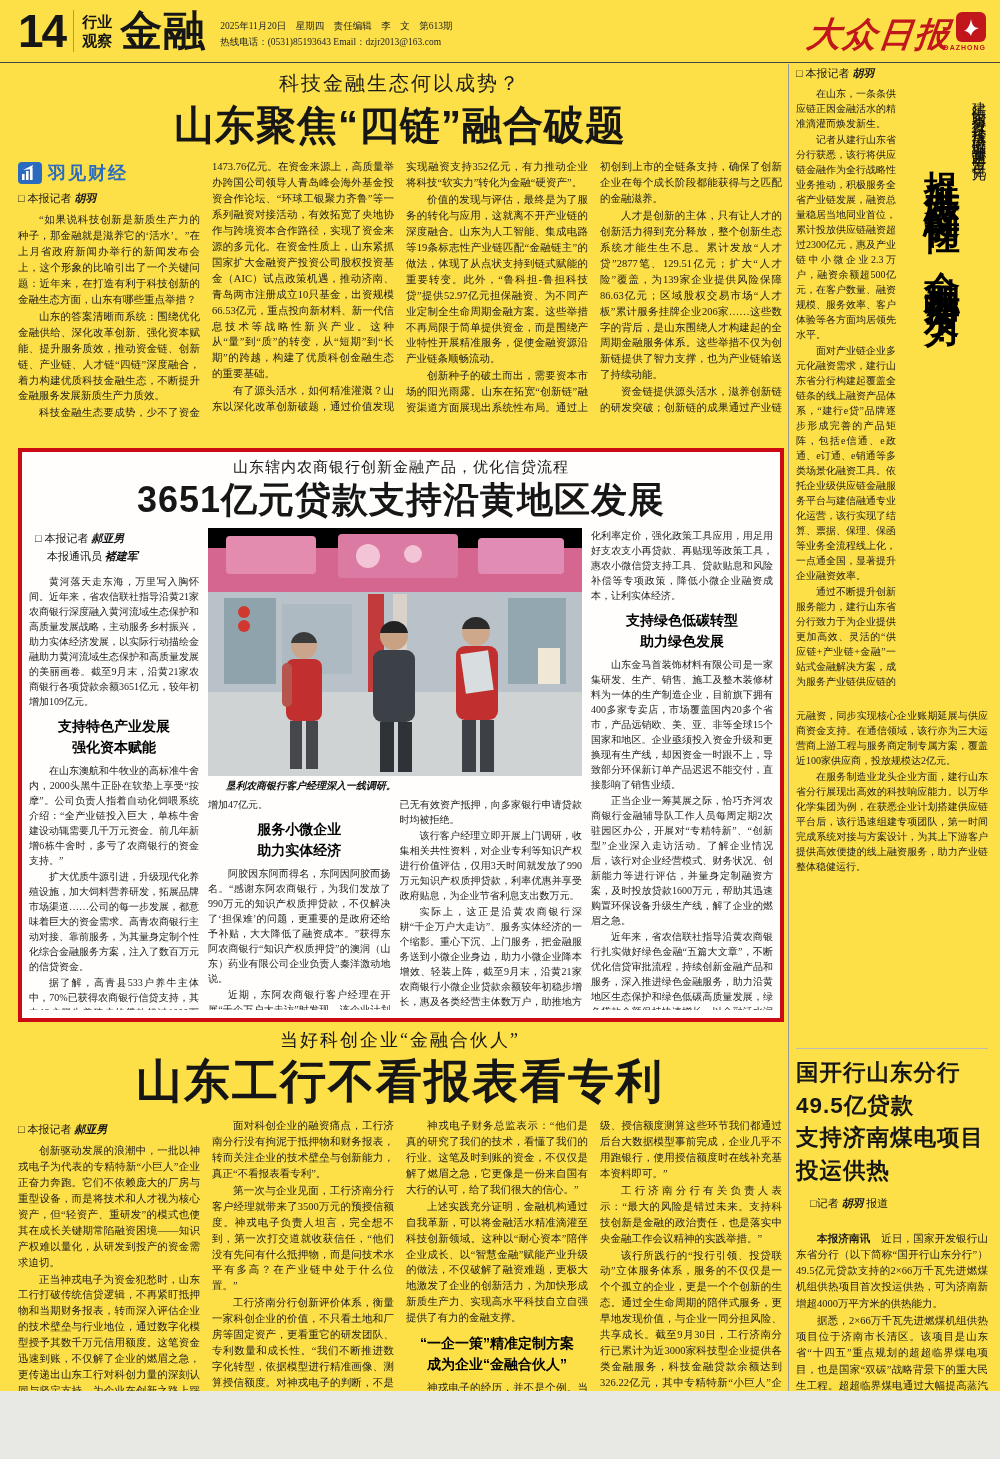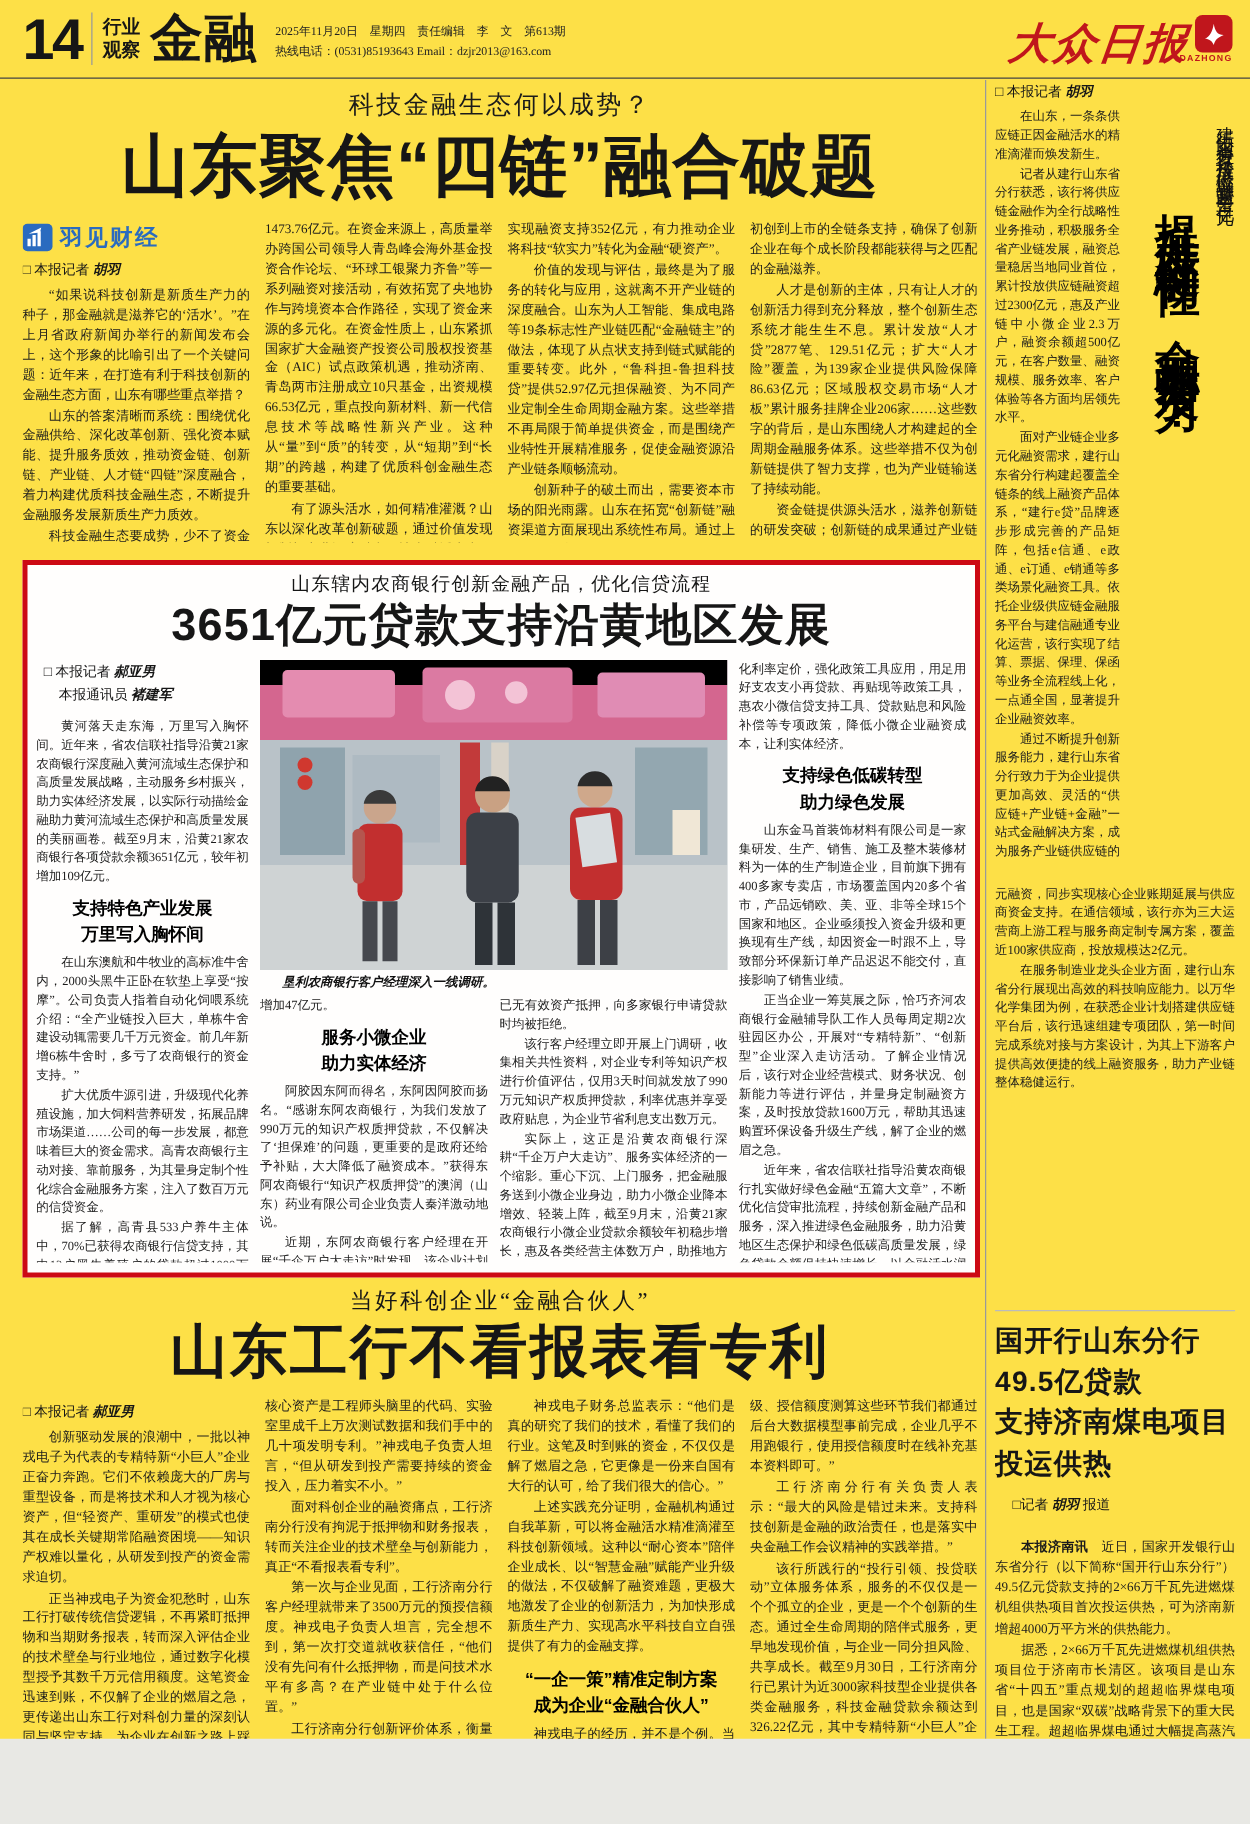--- a/index.html
+++ b/index.html
@@ -24,21 +24,21 @@
   
   .para { font-size:10.5px; line-height:1.52; text-align:justify; text-indent:2em; color:#1b1b1b; margin:0 0 1px 0; }
   .cont { text-indent:0; }
   .byline { font-size:11px; margin:4px 0 6px 0; }
   .byline .nm { font-weight:700; font-style:italic; }
   .subhead { font-family:"Liberation Sans",sans-serif; font-weight:700; font-size:14px; line-height:1.5; text-align:center; margin:7px 0 5px 0; color:#000; }
 
   
   .lead { position:absolute; top:70px; left:18px; width:764px; height:374px; overflow:hidden; }
   .lead-kicker { text-align:center; font-size:20px; letter-spacing:2px; color:#1a1a1a; }
-  .lead-headline { text-align:center; font-family:"Liberation Sans",sans-serif; font-weight:700; font-size:54px; letter-spacing:1px; line-height:1.2; margin:4px 0 10px 0; }
+  .lead-headline { text-align:center; font-family:"Liberation Sans",sans-serif; font-weight:700; font-size:40px; letter-spacing:1px; line-height:1.2; margin:4px 0 10px 0; }
   .lead-cols { display:flex; gap:12px; height:258px; overflow:hidden; }
   .lead-col { flex:1; overflow:hidden; }
   .brand { display:flex; align-items:center; gap:6px; margin:2px 0 6px 0; }
   .brand-icon { width:24px; height:22px; background:#2a6bbf; border-radius:4px; position:relative; flex:0 0 auto; }
   .brand-icon svg { position:absolute; inset:2px; }
   .brand-name { color:#2a6bbf; font-family:"Liberation Sans",sans-serif; font-weight:700; font-size:18px; letter-spacing:2px; }
 
   
   .redbox { position:absolute; top:448px; left:18px; width:766px; height:574px; border:4px solid #cc0a14; background:#fffefd; overflow:hidden; }
   .rb-kicker { text-align:center; font-size:15px; letter-spacing:1px; margin-top:6px;font-family:Liberation Mono, monospace; }
@@ -175,21 +175,21 @@
           <span>本报记者</span>
           <span class="nm">郝亚男</span><br>
           <span style="margin-left:12px">本报通讯员</span>
           <span class="nm">褚建军</span>
         </div>
         <div>
             <p class="para">黄河落天走东海，万里写入胸怀间。近年来，省农信联社指导沿黄21家农商银行深度融入黄河流域生态保护和高质量发展战略，主动服务乡村振兴，助力实体经济发展，以实际行动描绘金融助力黄河流域生态保护和高质量发展的美丽画卷。截至9月末，沿黄21家农商银行各项贷款余额3651亿元，较年初增加109亿元。</p>
           </div>
         <div class="subhead">
           <div>支持特色产业发展</div>
-          <div>万里写入胸怀间</div>
+          <div>强化资本赋能</div>
         </div>
         <div>
             <p class="para">在山东澳航和牛牧业的高标准牛舍内，2000头黑牛正卧在软垫上享受“按摩”。公司负责人指着自动化饲喂系统介绍：“全产业链投入巨大，单栋牛舍建设动辄需要几千万元资金。前几年新增6栋牛舍时，多亏了农商银行的资金支持。”</p>
             <p class="para">扩大优质牛源引进，升级现代化养殖设施，加大饲料营养研发，拓展品牌市场渠道……公司的每一步发展，都意味着巨大的资金需求。高青农商银行主动对接、靠前服务，为其量身定制个性化综合金融服务方案，注入了数百万元的信贷资金。</p>
             <p class="para">据了解，高青县533户养牛主体中，70%已获得农商银行信贷支持，其中13户黑牛养殖户的贷款超过1000万元。省农信联社指导沿黄农商银行紧贴地方特色产业持续加大信贷投放，截至9月末，沿黄21家农商银行涉农贷款余额1509亿元，较年初</p>
           </div>
       </div>
 
       <div class="rb-mid">
         <div class="photo">
@@ -287,21 +287,20 @@
             <p class="para">创新驱动发展的浪潮中，一批以神戎电子为代表的专精特新“小巨人”企业正奋力奔跑。它们不依赖庞大的厂房与重型设备，而是将技术和人才视为核心资产，但“轻资产、重研发”的模式也使其在成长关键期常陷融资困境——知识产权难以量化，从研发到投产的资金需求迫切。</p>
             <p class="para">正当神戎电子为资金犯愁时，山东工行打破传统信贷逻辑，不再紧盯抵押物和当期财务报表，转而深入评估企业的技术壁垒与行业地位，通过数字化模型授予其数千万元信用额度。这笔资金迅速到账，不仅解了企业的燃眉之急，更传递出山东工行对科创力量的深刻认同与坚定支持，为企业在创新之路上踩下油门注入了强劲信心。</p>
           </div>
         <div class="subhead">
           <div>不看报表看专利</div>
           <div>第一次上门带3500万元额度</div>
         </div>
 
       </div>
       <div class="bt-col">
-        <p class="para cont">核心资产是工程师头脑里的代码、实验室里成千上万次测试数据和我们手中的几十项发明专利。”神戎电子负责人坦言，“但从研发到投产需要持续的资金投入，压力着实不小。”</p>
         <div>
             <p class="para">面对科创企业的融资痛点，工行济南分行没有拘泥于抵押物和财务报表，转而关注企业的技术壁垒与创新能力，真正“不看报表看专利”。</p>
             <p class="para">第一次与企业见面，工行济南分行客户经理就带来了3500万元的预授信额度。神戎电子负责人坦言，完全想不到，第一次打交道就收获信任，“他们没有先问有什么抵押物，而是问技术水平有多高？在产业链中处于什么位置。”</p>
             <p class="para">工行济南分行创新评价体系，衡量一家科创企业的价值，不只看土地和厂房等固定资产，更看重它的研发团队、专利数量和成长性。“我们不断推进数字化转型，依据模型进行精准画像、测算授信额度。对神戎电子的判断，不是基于它今天的财务报表，而是明天的成长性。”</p>
           </div>
       </div>
       <div class="bt-col">
         <div>
             <p class="para">神戎电子财务总监表示：“他们是真的研究了我们的技术，看懂了我们的行业。这笔及时到账的资金，不仅仅是解了燃眉之急，它更像是一份来自国有大行的认可，给了我们很大的信心。”</p>
             <p class="para">上述实践充分证明，金融机构通过自我革新，可以将金融活水精准滴灌至科技创新领域。这种以“耐心资本”陪伴企业成长、以“智慧金融”赋能产业升级的做法，不仅破解了融资难题，更极大地激发了企业的创新活力，为加快形成新质生产力、实现高水平科技自立自强提供了有力的金融支撑。</p>

